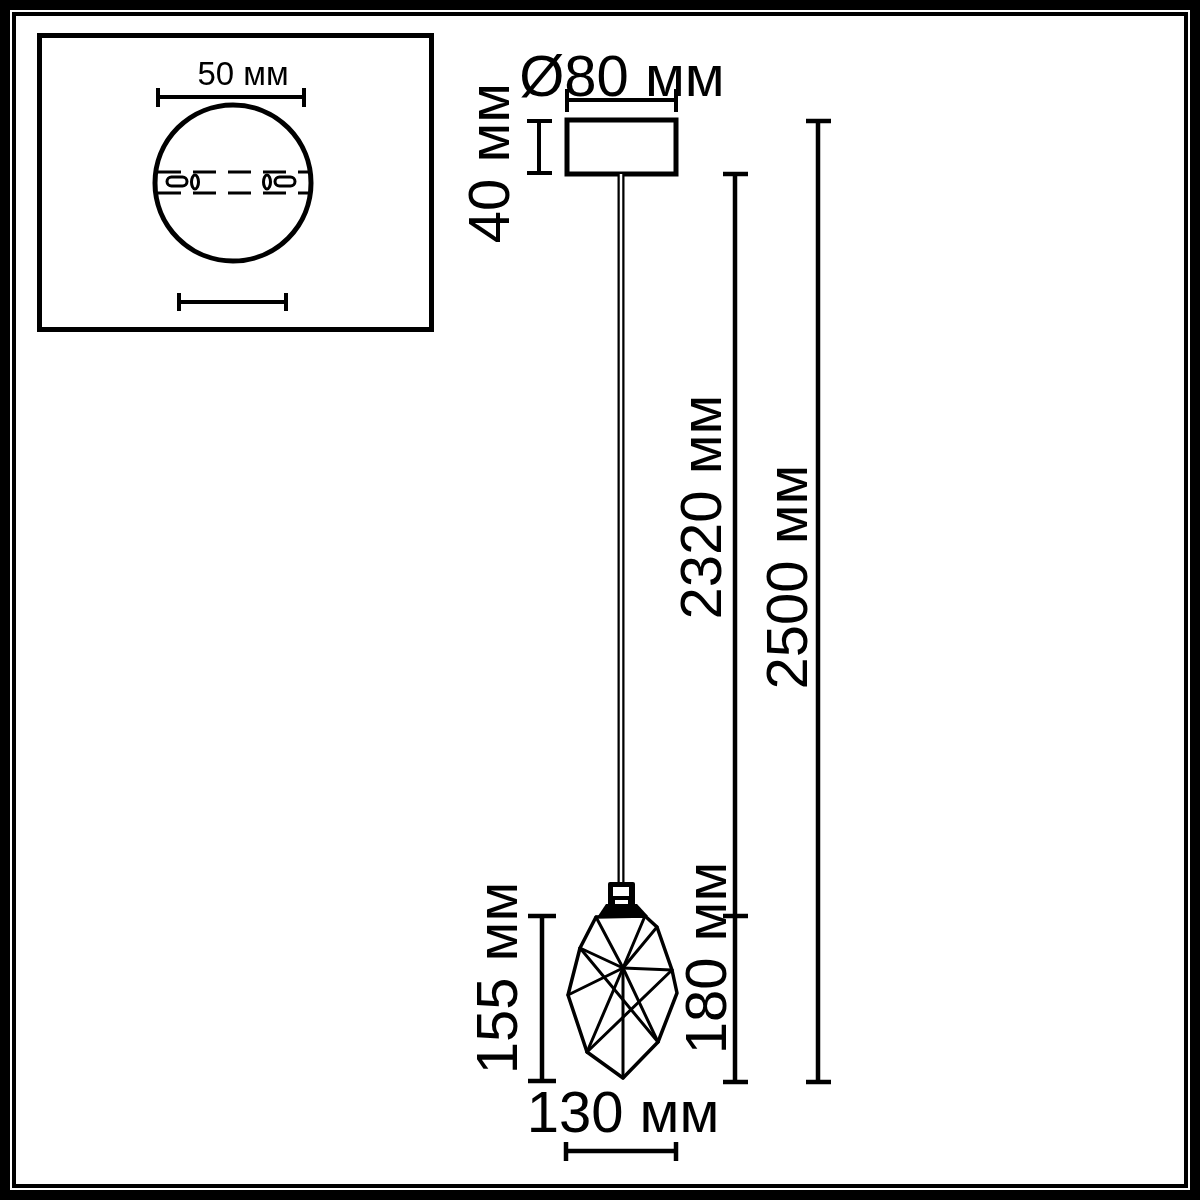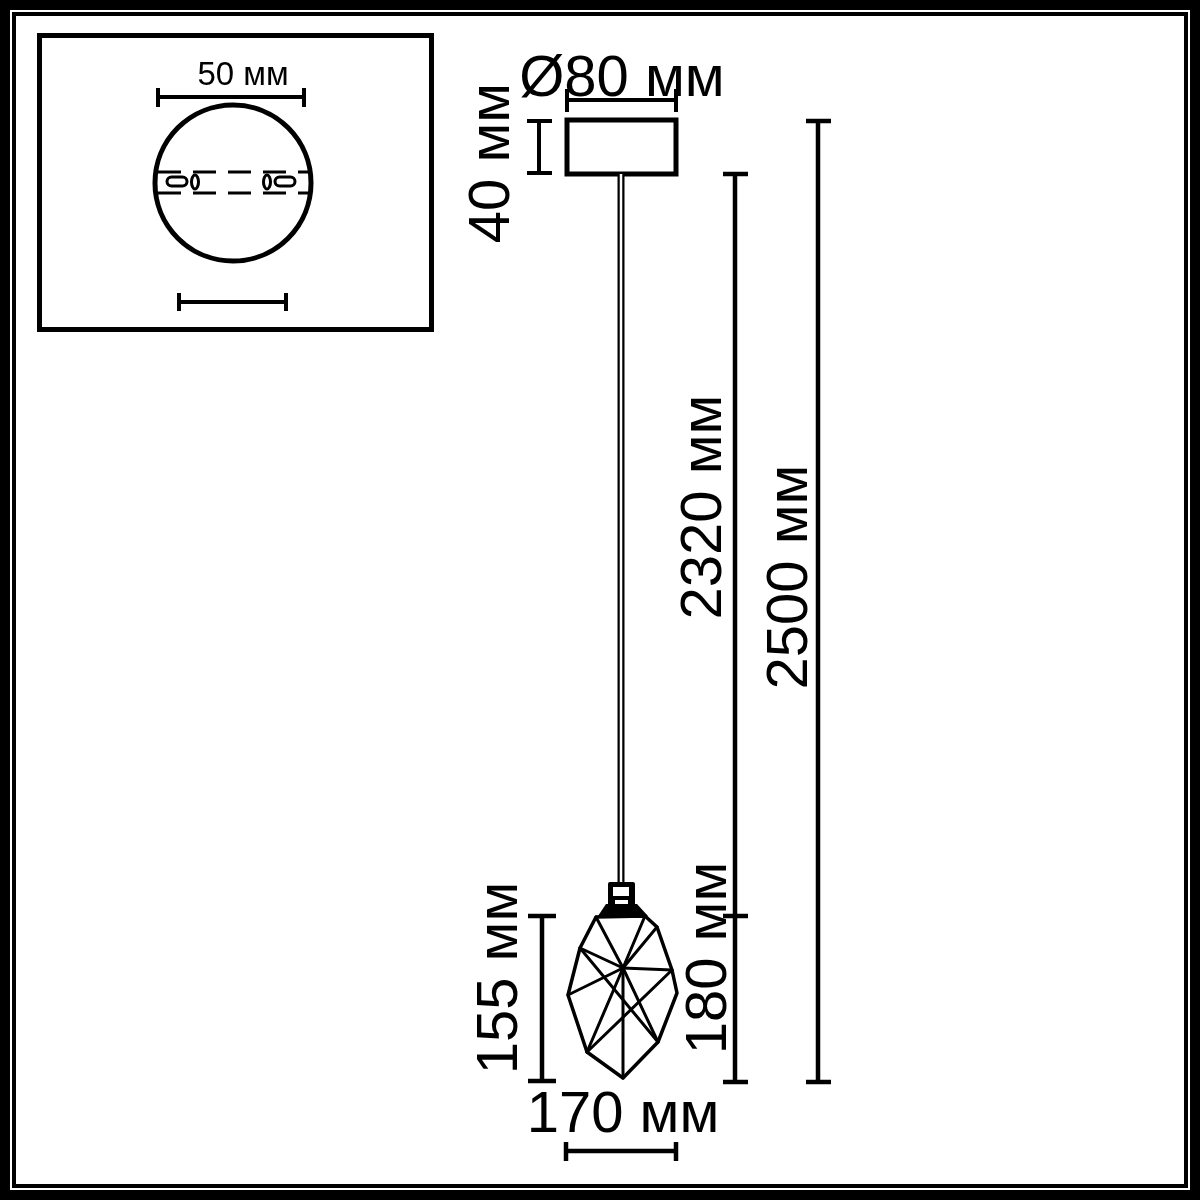--- a/index.html
+++ b/index.html
@@ -137,18 +137,18 @@
   <div class="dim-label vertical" style="left:389px; top:131px; width:200px; height:64px;">40 мм</div>
 
   <div class="dim-label vertical" style="left:571px; top:475px; width:260px; height:64px;">2320 мм</div>
 
   <div class="dim-label vertical" style="left:657px; top:545px; width:260px; height:64px;">2500 мм</div>
 
   <div class="dim-label vertical" style="left:387px; top:946px; width:220px; height:64px;">155 мм</div>
 
   <div class="dim-label vertical" style="left:596px; top:926px; width:220px; height:64px;">180 мм</div>
 
-  <div class="dim-label" style="left:513px; top:1082px; width:220px; height:60px;">170 мм</div>
+  <div class="dim-label" style="left:513px; top:1082px; width:220px; height:60px;">130 мм</div>
 
   <div class="dim-label small" style="left:163px; top:55px; width:160px; height:36px;">50 мм</div>
 
 
 </div>
 
 </body></html>

